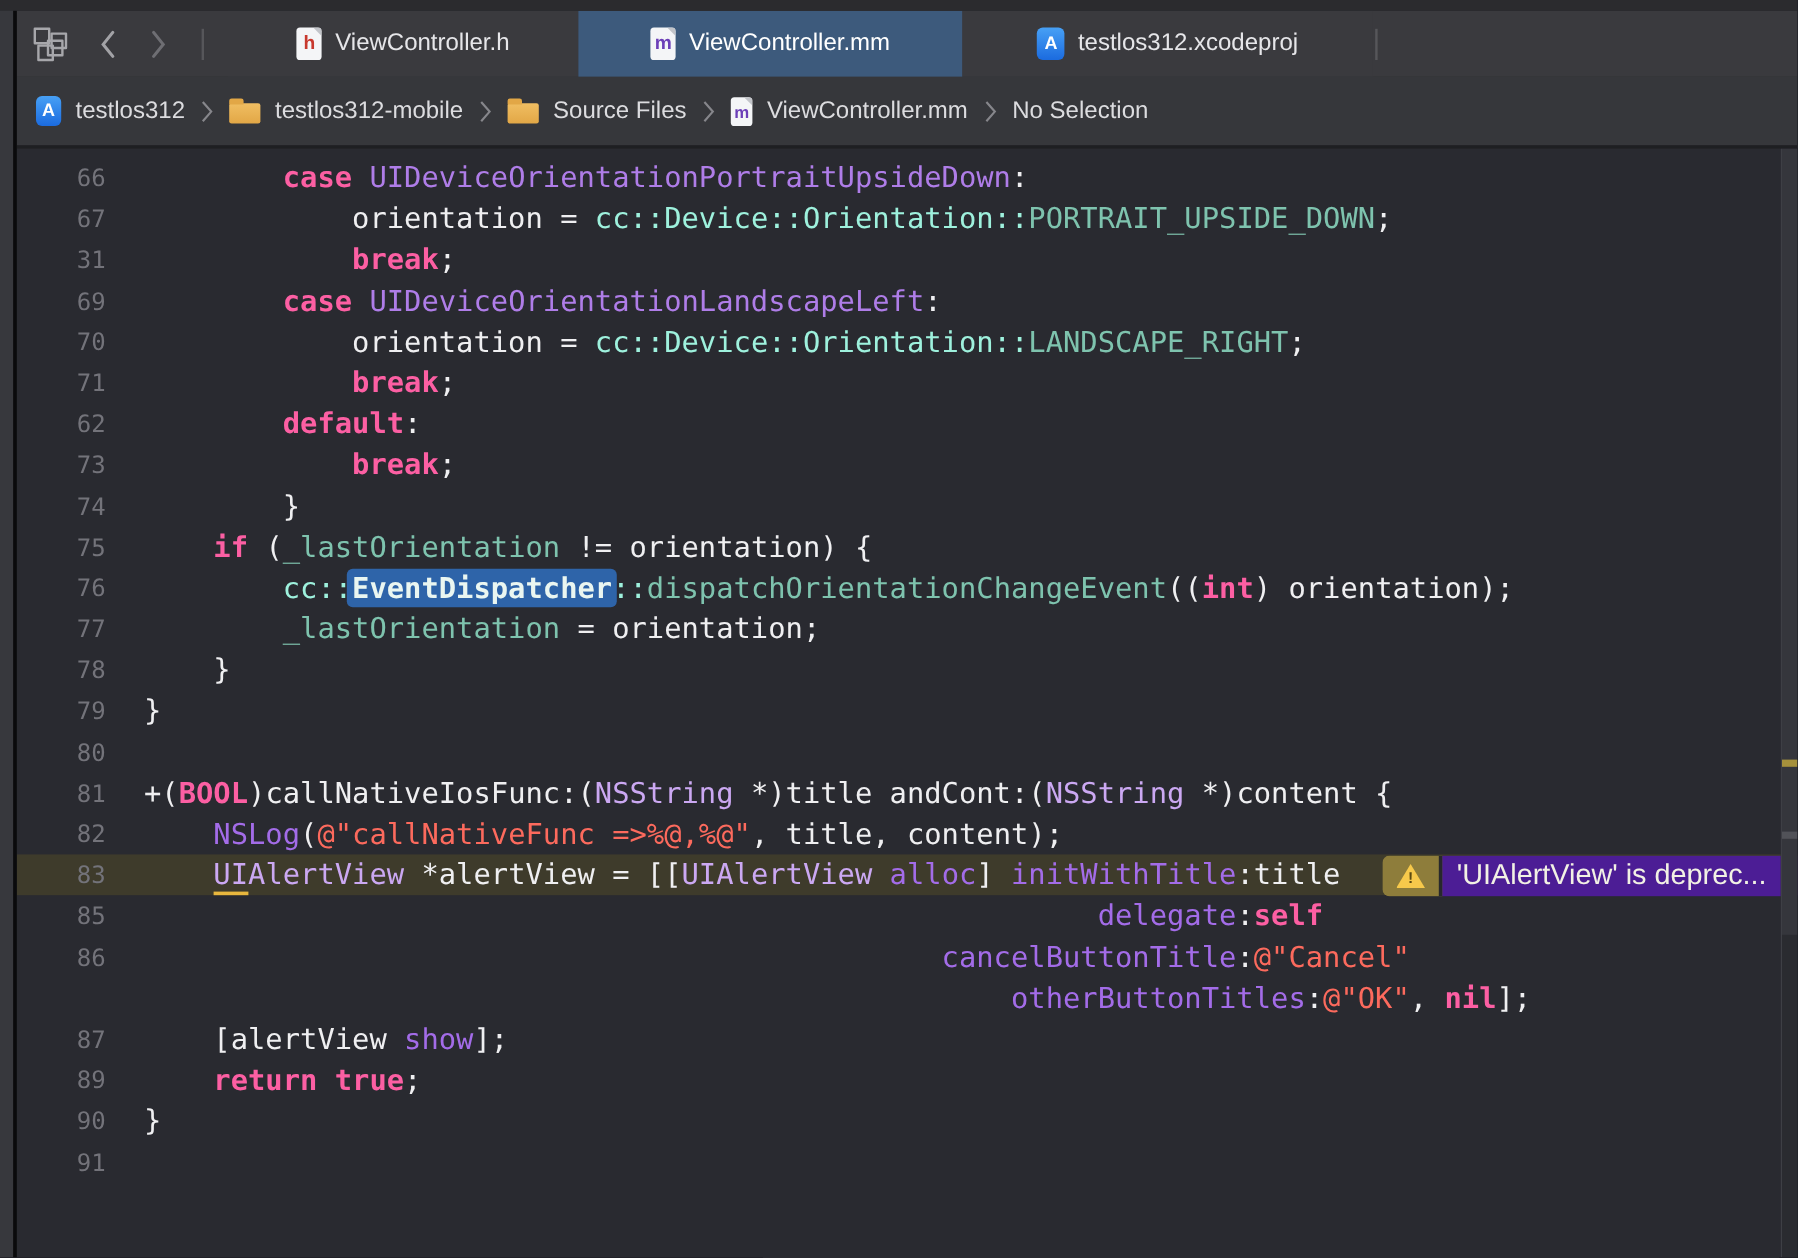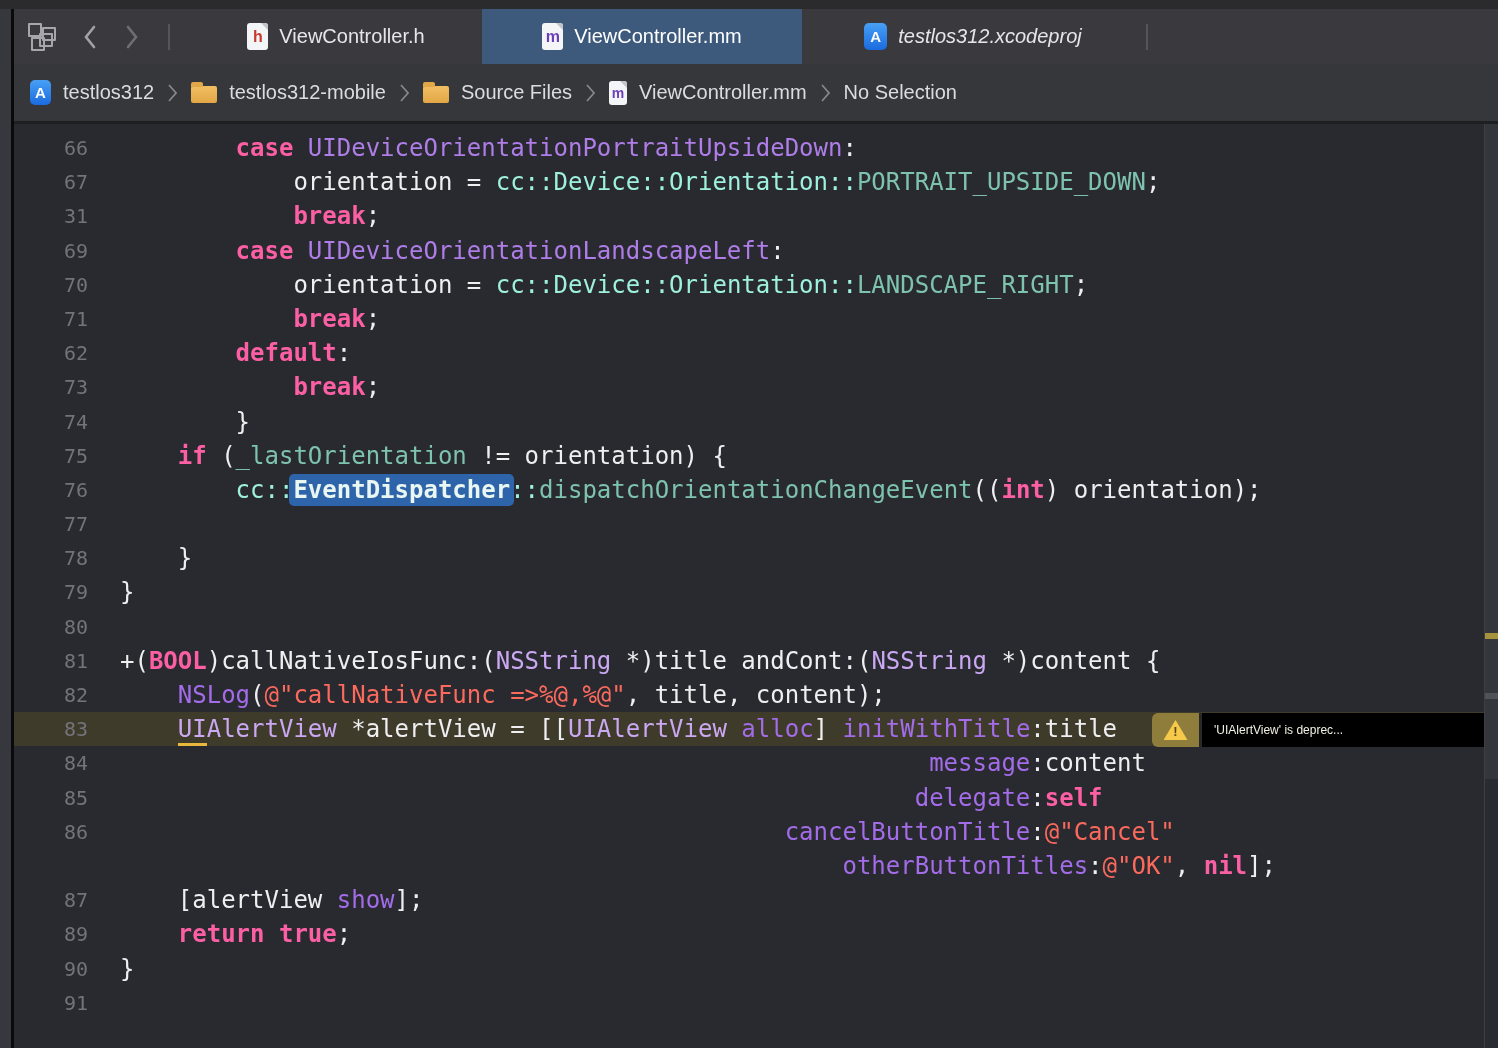--- a/index.html
+++ b/index.html
@@ -14,21 +14,21 @@
   .tab-bar{position:absolute;left:14px;top:9px;right:0;height:55px;background:#3A3A3E;display:flex;align-items:stretch;z-index:1;}
   .tb-controls{display:flex;align-items:center;gap:26px;padding:0 18px 0 14px;}
   .grid-icon{width:28px;height:28px;position:relative;cursor:pointer;}
   .grid-icon span{position:absolute;width:10px;height:10px;border:2px solid #A7A7AB;border-radius:1px;}
   .gi-tl{left:0;top:0;} .gi-tr{right:0;top:4px;} .gi-bl{left:3px;bottom:0;} .gi-br{right:3px;bottom:4px;}
   .nav-chevron{width:16px;height:26px;display:flex;align-items:center;cursor:pointer;}
   .tb-divider{width:2px;height:26px;background:#56565A;align-self:center;margin:0 2px;}
   .tab{display:flex;align-items:center;justify-content:center;gap:11px;cursor:pointer;color:#E6E6E9;font-size:20px;}
   .tab.inactive{background:#3A3A3E;}
   .tab.active{background:#3D5A7C;color:#FFFFFF;}
-  .tab.italic .tab-label{font-style:italic;}
+  .tab.italic .tab-label{}
   .tab1{width:292px;} .tab2{width:320px;} .tab3{width:342px;}
   
   .doc-icon{position:relative;width:21px;height:27px;background:#F4F5F7;border-radius:3px;
             display:flex;align-items:center;justify-content:center;font-weight:bold;font-size:16px;}
   .doc-icon:after{content:"";position:absolute;right:0;top:0;border-style:solid;border-width:0 7px 7px 0;
             border-color:transparent #C2C4C9 transparent transparent;border-top-right-radius:3px;}
   .doc-h{color:#C8392E;} .doc-m{color:#6C3FB8;}
   .xcodeproj-icon{width:23px;height:27px;border-radius:5px;background:linear-gradient(#47A0F5,#1B6BDF);
             display:flex;align-items:center;justify-content:center;color:#fff;font-weight:bold;font-size:15px;}
   .folder-icon{position:relative;width:29px;height:20px;background:linear-gradient(#F0BE62,#E2A746);border-radius:2px;margin-top:5px;}
@@ -51,21 +51,21 @@
   .code-text{font-family:"DejaVu Sans Mono",monospace;font-size:24px;padding-left:32px;font-variant-ligatures:none;}
   .tok-keyword{font-weight:bold;}
   .tok-highlight{border-radius:5px;padding:2px 4px;margin:-2px -4px;font-weight:bold;}
   
   .warn-badge{position:absolute;left:1138px;right:0;top:589px;height:34px;display:flex;align-items:stretch;
               border-radius:6px 0 0 6px;overflow:hidden;cursor:pointer;z-index:4;}
   .warn-chip{flex:0 0 47px;background:#8E7D3B;display:flex;align-items:center;justify-content:center;border-right:3px solid #27282C;}
   .warn-triangle{position:relative;width:24px;height:20px;background:#F7C94B;
                  clip-path:polygon(50% 0,100% 100%,0 100%);display:flex;align-items:flex-end;justify-content:center;}
   .warn-triangle i{font-style:normal;color:#5B4A12;font-weight:800;font-size:13px;line-height:16px;font-family:"Liberation Sans",sans-serif;}
-  .warn-msg{flex:1;background:#000000;color:#F2F1E4;font-size:12px;display:flex;align-items:center;padding-left:12px;white-space:nowrap;overflow:hidden;}
+  .warn-msg{flex:1;background:#4c1d95;color:#F2F1E4;font-size:24px;display:flex;align-items:center;padding-left:12px;white-space:nowrap;overflow:hidden;}
   
   .scrollbar{position:absolute;right:0;top:124px;bottom:0;width:13px;background:#2A2B30;border-left:1px solid #3E3F45;z-index:3;}
   .sb-thumb{position:absolute;left:0;right:0;top:0;height:655px;background:#35363C;}
   .sb-mark{position:absolute;left:0;right:0;height:6px;}
 </style>
 </head>
 <body>
 
 <div class="window">
   <div class="left-rail"></div>
@@ -156,28 +156,27 @@
         <div class="code-row"><span class="gutter">67</span><span class="code-text"><span class="tok-plain" style="color: rgb(239, 239, 241);">            orientation = </span><span class="tok-typeProj" style="color: rgb(158, 241, 221);">cc::Device::Orientation::</span><span class="tok-memberProj" style="color: rgb(126, 195, 174);">PORTRAIT_UPSIDE_DOWN</span><span class="tok-plain" style="color: rgb(239, 239, 241);">;</span></span></div>
         <div class="code-row"><span class="gutter">31</span><span class="code-text"><span class="tok-plain" style="color: rgb(239, 239, 241);">            </span><span class="tok-keyword" style="color: rgb(252, 95, 163);">break</span><span class="tok-plain" style="color: rgb(239, 239, 241);">;</span></span></div>
         <div class="code-row"><span class="gutter">69</span><span class="code-text"><span class="tok-plain" style="color: rgb(239, 239, 241);">        </span><span class="tok-keyword" style="color: rgb(252, 95, 163);">case</span><span class="tok-plain" style="color: rgb(239, 239, 241);"> </span><span class="tok-constOther" style="color: rgb(175, 125, 232);">UIDeviceOrientationLandscapeLeft</span><span class="tok-plain" style="color: rgb(239, 239, 241);">:</span></span></div>
         <div class="code-row"><span class="gutter">70</span><span class="code-text"><span class="tok-plain" style="color: rgb(239, 239, 241);">            orientation = </span><span class="tok-typeProj" style="color: rgb(158, 241, 221);">cc::Device::Orientation::</span><span class="tok-memberProj" style="color: rgb(126, 195, 174);">LANDSCAPE_RIGHT</span><span class="tok-plain" style="color: rgb(239, 239, 241);">;</span></span></div>
         <div class="code-row"><span class="gutter">71</span><span class="code-text"><span class="tok-plain" style="color: rgb(239, 239, 241);">            </span><span class="tok-keyword" style="color: rgb(252, 95, 163);">break</span><span class="tok-plain" style="color: rgb(239, 239, 241);">;</span></span></div>
         <div class="code-row"><span class="gutter">62</span><span class="code-text"><span class="tok-plain" style="color: rgb(239, 239, 241);">        </span><span class="tok-keyword" style="color: rgb(252, 95, 163); text-align: right;">default</span><span class="tok-plain" style="color: rgb(239, 239, 241);">:</span></span></div>
         <div class="code-row"><span class="gutter">73</span><span class="code-text"><span class="tok-plain" style="color: rgb(239, 239, 241);">            </span><span class="tok-keyword" style="color: rgb(252, 95, 163);">break</span><span class="tok-plain" style="color: rgb(239, 239, 241);">;</span></span></div>
         <div class="code-row"><span class="gutter">74</span><span class="code-text"><span class="tok-plain" style="color: rgb(239, 239, 241);">        }</span></span></div>
         <div class="code-row"><span class="gutter">75</span><span class="code-text"><span class="tok-plain" style="color: rgb(239, 239, 241);">    </span><span class="tok-keyword" style="color: rgb(252, 95, 163);">if</span><span class="tok-plain" style="color: rgb(239, 239, 241);"> (</span><span class="tok-memberProj" style="color: rgb(126, 195, 174);">_lastOrientation</span><span class="tok-plain" style="color: rgb(239, 239, 241);"> != orientation) {</span></span></div>
         <div class="code-row"><span class="gutter">76</span><span class="code-text"><span class="tok-plain" style="color: rgb(239, 239, 241);">        </span><span class="tok-typeProj" style="color: rgb(158, 241, 221);">cc::</span><span class="tok-highlight" style="color: rgb(234, 246, 241); background: rgb(46, 100, 169);">EventDispatcher</span><span class="tok-typeProj" style="color: rgb(158, 241, 221);">::</span><span class="tok-memberProj" style="color: rgb(126, 195, 174);">dispatchOrientationChangeEvent</span><span class="tok-plain" style="color: rgb(239, 239, 241);">((</span><span class="tok-keyword" style="color: rgb(252, 95, 163);">int</span><span class="tok-plain" style="color: rgb(239, 239, 241);">) orientation);</span></span></div>
-        <div class="code-row"><span class="gutter">77</span></div>
+        <div class="code-row"><span class="gutter">77</span><span class="code-text"><span class="tok-plain" style="color: rgb(239, 239, 241);">        </span><span class="tok-memberProj" style="color: rgb(126, 195, 174);">_lastOrientation</span><span class="tok-plain" style="color: rgb(239, 239, 241);"> = orientation;</span></span></div>
         <div class="code-row"><span class="gutter">78</span><span class="code-text"><span class="tok-plain" style="color: rgb(239, 239, 241);">    }</span></span></div>
         <div class="code-row"><span class="gutter">79</span><span class="code-text"><span class="tok-plain" style="color: rgb(239, 239, 241);">}</span></span></div>
         <div class="code-row"><span class="gutter">80</span><span class="code-text"></span></div>
         <div class="code-row"><span class="gutter">81</span><span class="code-text"><span class="tok-plain" style="color: rgb(239, 239, 241);">+(</span><span class="tok-keyword" style="color: rgb(252, 95, 163);">BOOL</span><span class="tok-plain" style="color: rgb(239, 239, 241);">)callNativeIosFunc:(</span><span class="tok-classOther" style="color: rgb(203, 168, 242);">NSString</span><span class="tok-plain" style="color: rgb(239, 239, 241);"> *)title andCont:(</span><span class="tok-classOther" style="color: rgb(203, 168, 242);">NSString</span><span class="tok-plain" style="color: rgb(239, 239, 241);"> *)content {</span></span></div>
         <div class="code-row"><span class="gutter">82</span><span class="code-text"><span class="tok-plain" style="color: rgb(239, 239, 241);">    </span><span class="tok-methodOther" style="color: rgb(163, 108, 232);">NSLog</span><span class="tok-plain" style="color: rgb(239, 239, 241);">(</span><span class="tok-string" style="color: rgb(252, 106, 93);">@"callNativeFunc =&gt;%@,%@"</span><span class="tok-plain" style="color: rgb(239, 239, 241);">, title, content);</span></span></div>
         <div class="code-row warn"><span class="gutter">83</span><span class="code-text"><span class="tok-plain" style="color: rgb(239, 239, 241);">    </span><span class="tok-classOtherWarn" style="color: rgb(203, 168, 242); border-bottom: 3px solid rgb(232, 183, 62);">UI</span><span class="tok-classOther" style="color: rgb(203, 168, 242);">AlertView</span><span class="tok-plain" style="color: rgb(239, 239, 241);"> *alertView = [[</span><span class="tok-classOther" style="color: rgb(203, 168, 242);">UIAlertView</span><span class="tok-plain" style="color: rgb(239, 239, 241);"> </span><span class="tok-methodOther" style="color: rgb(163, 108, 232);">alloc</span><span class="tok-plain" style="color: rgb(239, 239, 241);">] </span><span class="tok-methodOther" style="color: rgb(163, 108, 232);">initWithTitle</span><span class="tok-plain" style="color: rgb(239, 239, 241);">:title</span></span></div>
-        <div class="code-row"><span class="gutter">84</span><span class="code-text"><span class="tok-plain" style="color: rgb(239, 239, 241);">                                                        </span><span class="tok-methodOther" style="color: rgb(163, 108, 232);">message</span><span class="tok-plain" style="color: rgb(239, 239, 241);">:content</span></span></div>
         <div class="code-row"><span class="gutter">85</span><span class="code-text"><span class="tok-plain" style="color: rgb(239, 239, 241);">                                                       </span><span class="tok-methodOther" style="color: rgb(163, 108, 232);">delegate</span><span class="tok-plain" style="color: rgb(239, 239, 241);">:</span><span class="tok-keyword" style="color: rgb(252, 95, 163);">self</span></span></div>
         <div class="code-row"><span class="gutter">86</span><span class="code-text"><span class="tok-plain" style="color: rgb(239, 239, 241);">                                              </span><span class="tok-methodOther" style="color: rgb(163, 108, 232);">cancelButtonTitle</span><span class="tok-plain" style="color: rgb(239, 239, 241);">:</span><span class="tok-string" style="color: rgb(252, 106, 93);">@"Cancel"</span></span></div>
         <div class="code-row"><span class="gutter"></span><span class="code-text"><span class="tok-plain" style="color: rgb(239, 239, 241);">                                                  </span><span class="tok-methodOther" style="color: rgb(163, 108, 232);">otherButtonTitles</span><span class="tok-plain" style="color: rgb(239, 239, 241);">:</span><span class="tok-string" style="color: rgb(252, 106, 93);">@"OK"</span><span class="tok-plain" style="color: rgb(239, 239, 241);">, </span><span class="tok-keyword" style="color: rgb(252, 95, 163);">nil</span><span class="tok-plain" style="color: rgb(239, 239, 241);">];</span></span></div>
         <div class="code-row"><span class="gutter">87</span><span class="code-text"><span class="tok-plain" style="color: rgb(239, 239, 241);">    [alertView </span><span class="tok-methodOther" style="color: rgb(163, 108, 232);">show</span><span class="tok-plain" style="color: rgb(239, 239, 241);">];</span></span></div>
         <div class="code-row"><span class="gutter">89</span><span class="code-text"><span class="tok-plain" style="color: rgb(239, 239, 241);">    </span><span class="tok-keyword" style="color: rgb(252, 95, 163);">return</span><span class="tok-plain" style="color: rgb(239, 239, 241);"> </span><span class="tok-keyword" style="color: rgb(252, 95, 163);">true</span><span class="tok-plain" style="color: rgb(239, 239, 241);">;</span></span></div>
         <div class="code-row"><span class="gutter">90</span><span class="code-text"><span class="tok-plain" style="color: rgb(239, 239, 241);">}</span></span></div>
         <div class="code-row"><span class="gutter">91</span><span class="code-text"></span></div>
       </div>
     <div class="warn-badge">
       <span class="warn-chip">

